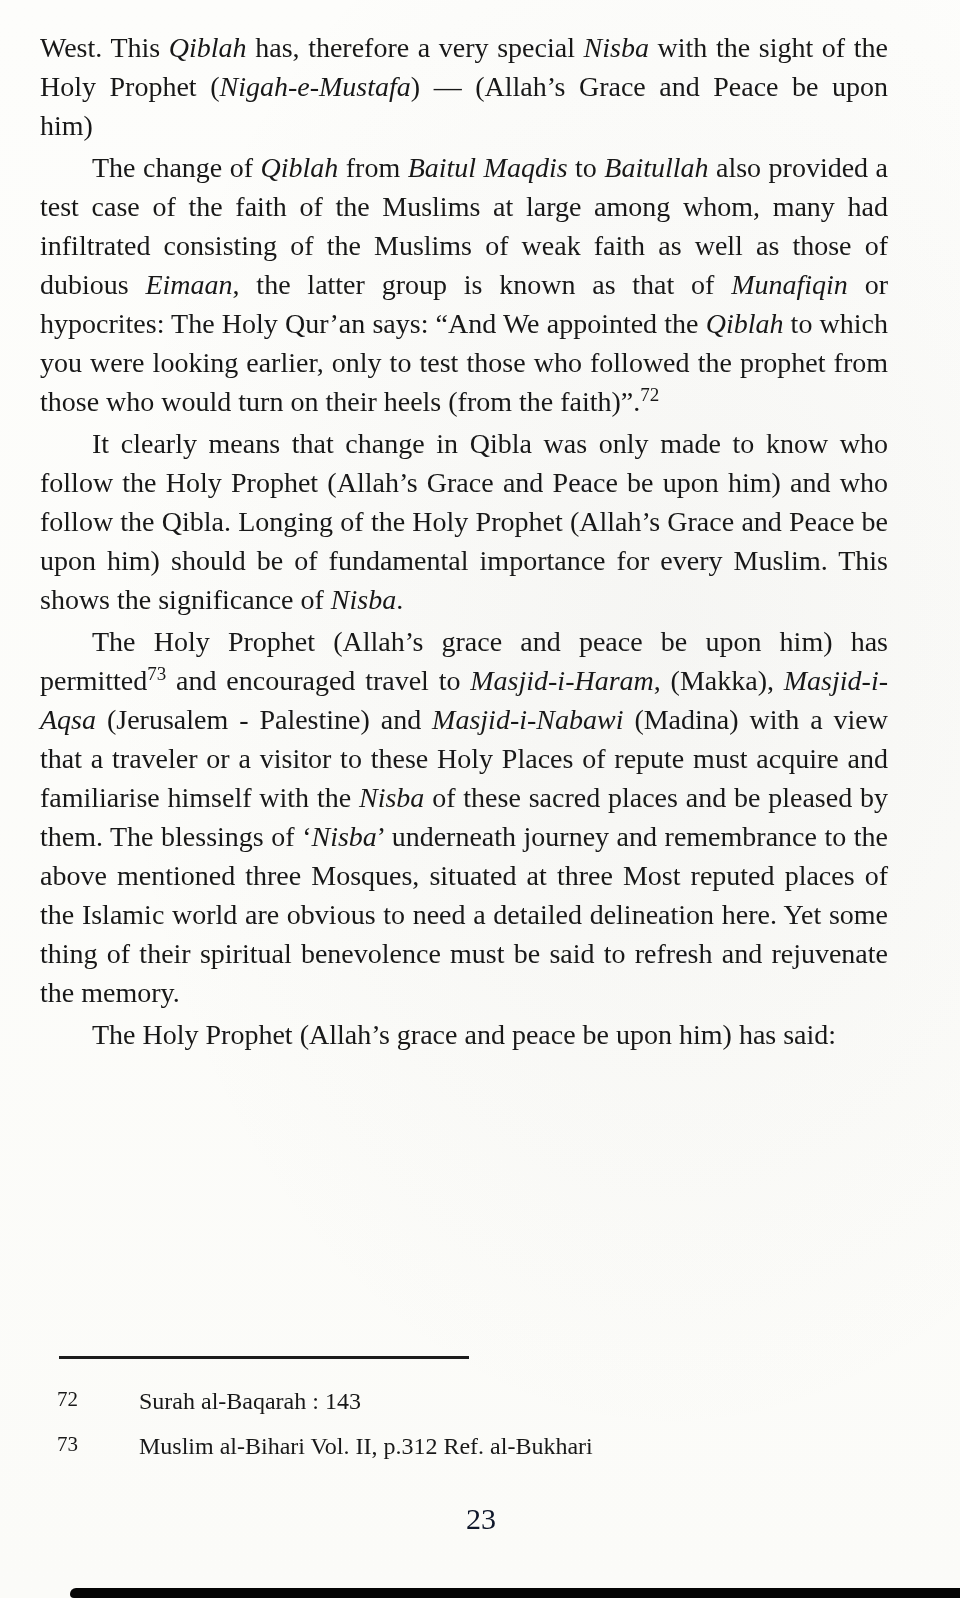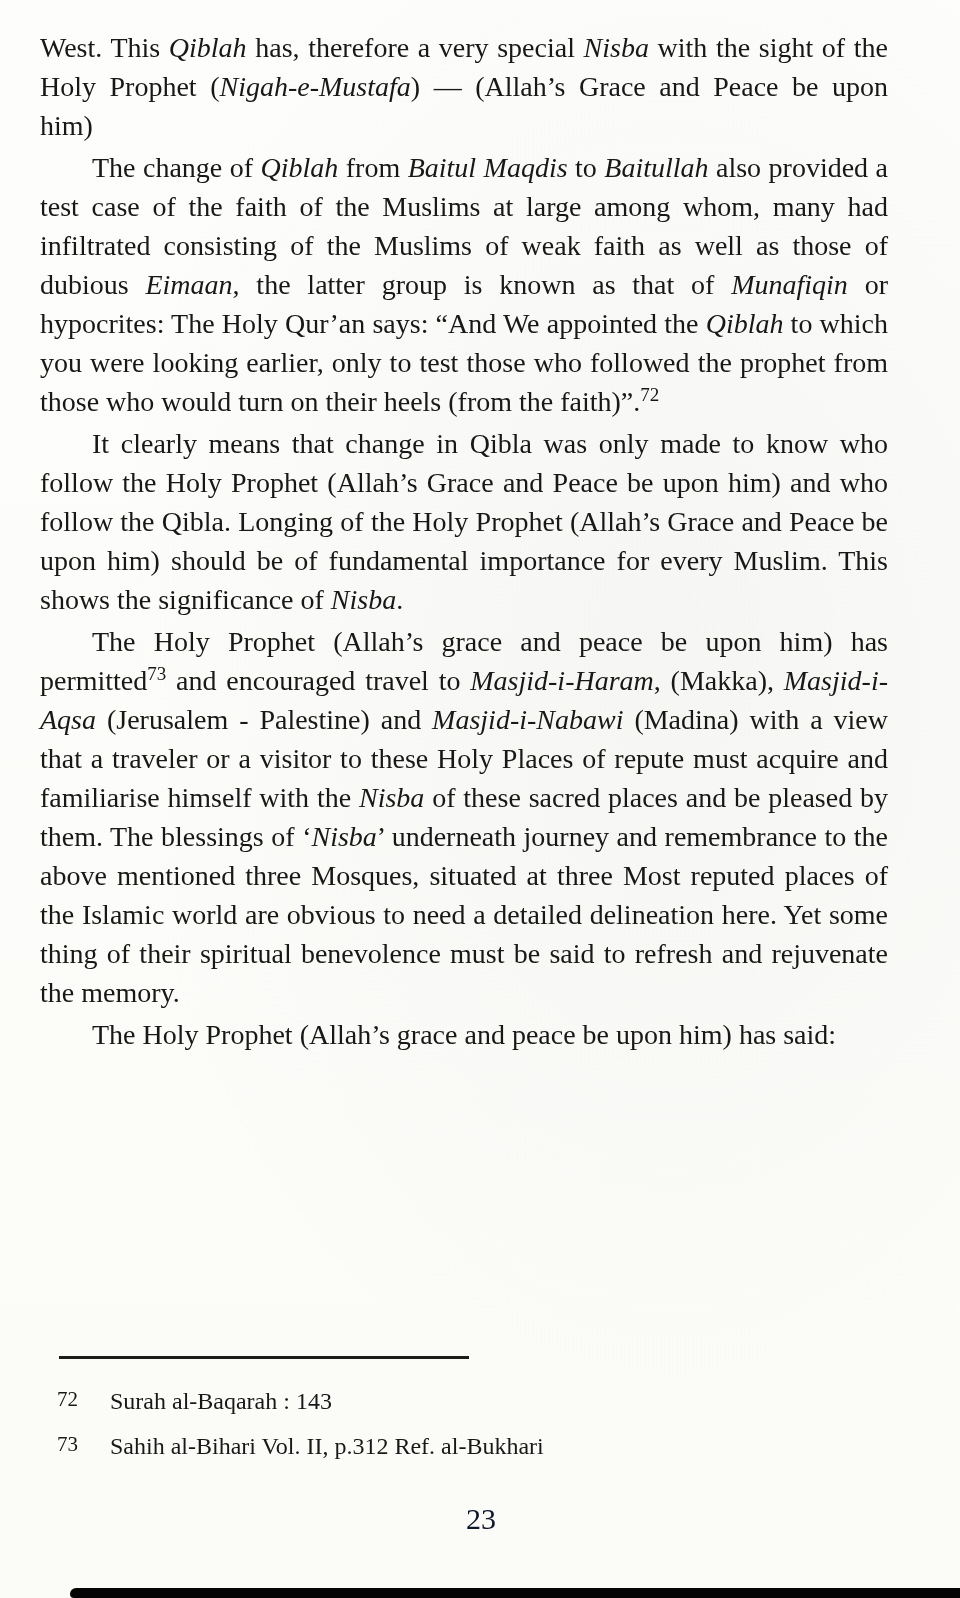--- a/index.html
+++ b/index.html
@@ -69,20 +69,21 @@
   }
   .fn-marker {
     width: 53px;
     flex-shrink: 0;
     font-size: 21px;
     position: relative;
     top: -2px;
   }
   .fn-text {
     flex: 1;
+    margin-left: 29px;
   }
   .page-number {
     position: absolute;
     top: 1502px;
     left: 1px;
     width: 100%;
     text-align: center;
     font-size: 30px;
     color: #0f172a;
   }
@@ -111,20 +112,20 @@
 
 <div class="footnote-area">
   <div class="fn-rule"></div>
   <div>
       <div class="footnote">
         <span class="fn-marker">72</span>
         <span class="fn-text">Surah al-Baqarah : 143</span>
       </div>
       <div class="footnote">
         <span class="fn-marker">73</span>
-        <span class="fn-text">Sahih al-Bihari Vol. II, p.312 Ref. al-Bukhari</span>
+        <span class="fn-text">Muslim al-Bihari Vol. II, p.312 Ref. al-Bukhari</span>
       </div>
     </div>
 </div>
 
 <div class="page-number">23</div>
 
 <div class="scan-bar"></div>
 
 </body></html>

